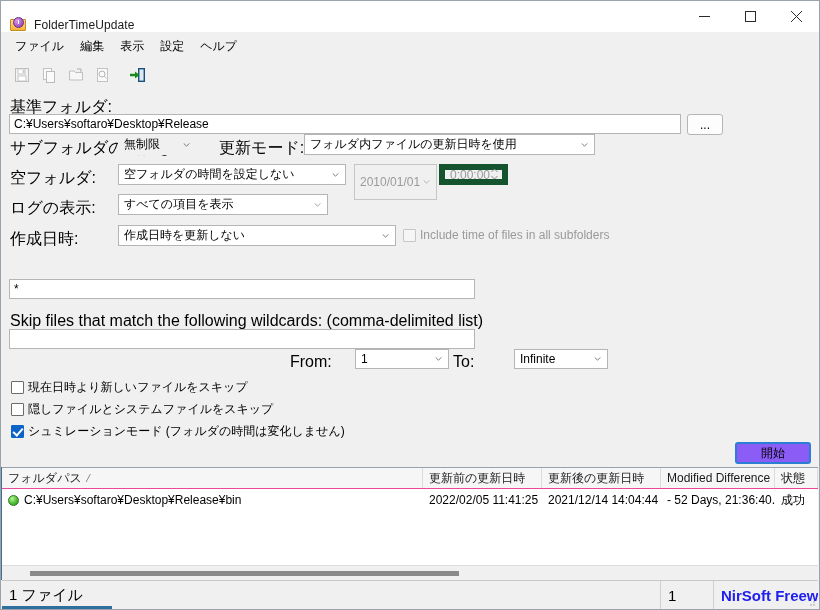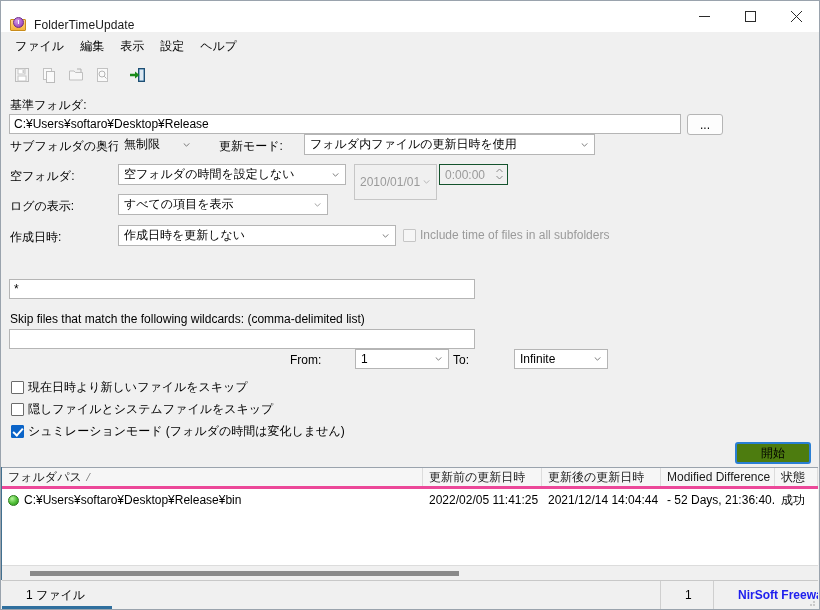--- a/index.html
+++ b/index.html
@@ -87,21 +87,21 @@
     display: flex; align-items: center; justify-content: center;
   }
   .tb-sep { width: 2px; }
 
   
   .form {
     position: absolute; left: 0; top: 89px;
     width: 818px; height: 375px;
     background: #f0f0f0;
   }
-  .lbl { position: absolute; font-size: 12px; color: #000; white-space: nowrap; }
+  .lbl { position: absolute; font-size: 16px; color: #000; white-space: nowrap; }
 
   .textbox {
     position: absolute;
     background: #ffffff;
     border: 1px solid #b5b5b5;
     font-family: "Liberation Sans", sans-serif;
     font-size: 12px;
     color: #000;
     padding: 0 4px;
     display: flex; align-items: center;
@@ -120,41 +120,41 @@
     position: absolute; right: 6px; top: 50%;
     margin-top: -2px;
     width: 7px; height: 4px;
   }
   .combo.disabled { background: #f0f0f0; border-color: #c6c6c6; color: #9a9a9a; }
   .combo.flat { background: #f0f0f0; border-color: #f0f0f0; }
 
   .spin {
     position: absolute;
     background: #f0f0f0;
-    border: 1px solid #14532d;
+    border: 6px solid #14532d;
     font-size: 12px; color: #9a9a9a;
     display: flex; align-items: center;
     padding-left: 5px;
   }
   .spin .spinbtns {
     position: absolute; right: 4px; top: 50%; margin-top: -7px;
     display: flex; flex-direction: column; gap: 2px;
   }
 
   .btn {
     position: absolute;
     background: #fdfdfd;
     border: 1px solid #b5b5b5;
     border-radius: 3px;
     font-size: 12px; color: #000;
     display: flex; align-items: center; justify-content: center;
   }
   .btn.focus {
     border: 2px solid #2a7fd4;
-    background: #4d7c0f;
+    background: #8b5cf6;
   }
 
   .cb { position: absolute; display: flex; align-items: center; }
   .cb .box {
     width: 13px; height: 13px;
     border: 1px solid #6b6b6b;
     background: #fff;
     flex: none;
     position: relative;
     border-radius: 1px;
@@ -178,21 +178,21 @@
     position: absolute; left: 1px; top: 466px;
     width: 816px; height: 112px;
     background: #fff;
     border-top: 1px solid #9aa3ad;
     border-bottom: 1px solid #9aa3ad;
     overflow: hidden;
   }
   .lv-header {
     display: flex; height: 21px;
     background: #f6f6f6;
-    border-bottom: 3px solid #ec4899;
+    border-bottom: 1px solid #ec4899;
   }
   .lv-th {
     display: flex; align-items: center;
     font-size: 12px; color: #1a1a1a;
     padding-left: 6px;
     border-right: 1px solid #dcdcdc;
     white-space: nowrap; overflow: hidden;
     position: relative;
   }
   .lv-th .sortmark {
@@ -227,21 +227,21 @@
   
   .statusbar {
     position: absolute; left: 1px; top: 579px;
     width: 816px; height: 29px;
     background: #f0f0f0;
     border-top: 1px solid #c8c8c8;
     display: flex; align-items: center;
   }
   .sb-cell {
     height: 29px; display: flex; align-items: center;
-    padding-left: 24px; font-size: 12px; color: #000;
+    padding-left: 7px; font-size: 15px; color: #000;
     white-space: nowrap; overflow: hidden;
   }
   .sb-sep { width: 1px; height: 29px; background: #cfcfcf; }
   .sb-link { color: #2020ee; font-weight: bold; }
   .sb-grip {
     position: absolute; right: 2px; bottom: 2px;
     width: 10px; height: 10px;
   }
   .accent-strip {
     position: absolute; left: 0; bottom: 0;

